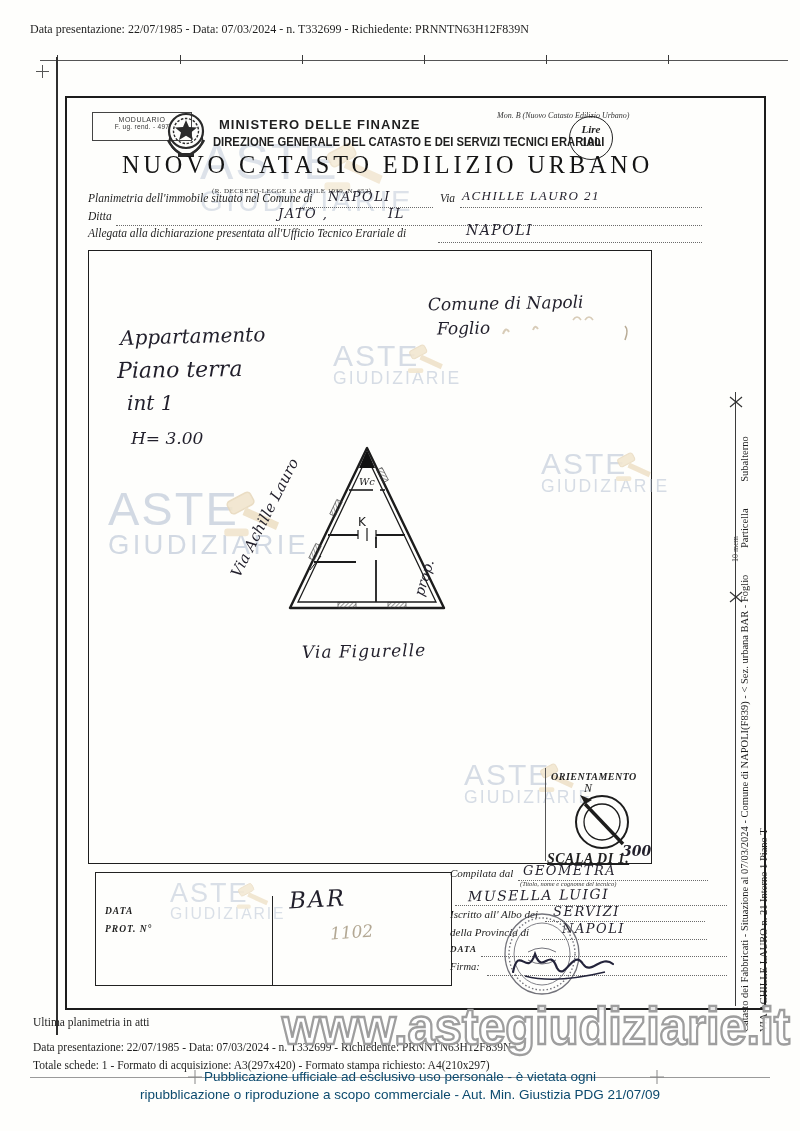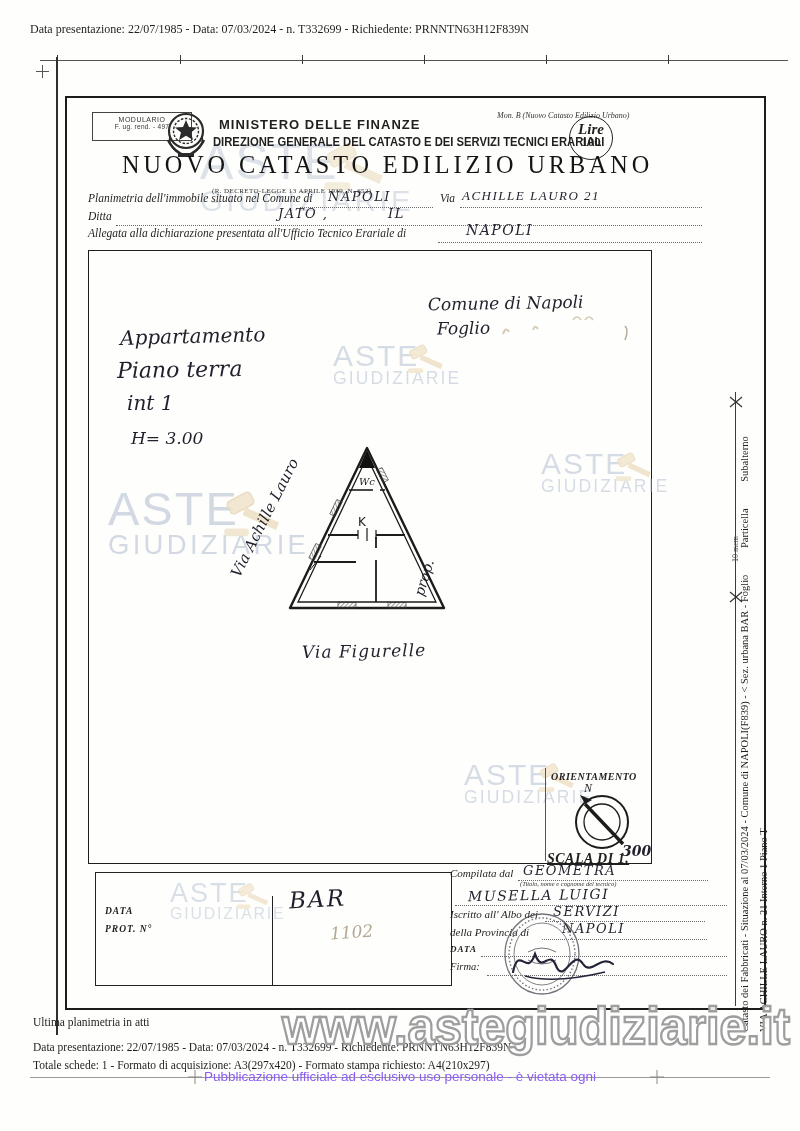--- a/index.html
+++ b/index.html
@@ -12,21 +12,21 @@
   .b{font-weight:bold;}
   .hw{font-family:"DejaVu Serif",serif;font-style:italic;color:#211f2b;white-space:nowrap;}
   .hwc{font-family:"DejaVu Serif",serif;font-style:italic;letter-spacing:1.5px;color:#211f2b;white-space:nowrap;}
   .dots{position:absolute;border-bottom:1.5px dotted #6b6b6b;height:1px;}
   .line{position:absolute;background:#2a2a2a;}
   .wm{color:#b6c2d3;font-family:"Liberation Sans",sans-serif;letter-spacing:2px;line-height:0.98;white-space:nowrap;}
   .wm .l1{font-size:1em;}
   .wm .l2{font-size:0.585em;letter-spacing:0.12em;}
   .gavel{position:absolute;}
   .tick{position:absolute;background:#3a3a3a;width:1px;height:9px;}
-  .notice{font-family:"Liberation Sans",sans-serif;color:#8b5cf6;}
+  .notice{font-family:"Liberation Sans",sans-serif;color:#0c4a6e;}
 </style>
 </head>
 <body>
 
 <div id="page">
 
   <div class="abs serif" style="left:30px;top:22px;font-size:12px;">Data presentazione: 22/07/1985 - Data: 07/03/2024 - n. T332699 - Richiedente: PRNNTN63H12F839N</div>
   <div class="line" style="left:40px;top:60px;width:748px;height:1px;background:#555;"></div>
   <div class="tick" style="left:57px;top:55px;"></div>
   <div class="tick" style="left:180px;top:55px;"></div>
@@ -74,21 +74,21 @@
     <path d="M10 30 C8 38 14 45 20 47" fill="none" stroke="#2b2b2b" stroke-width="1.4"></path>
     <path d="M42 30 C44 38 38 45 32 47" fill="none" stroke="#2b2b2b" stroke-width="1.4"></path>
     <rect x="18" y="47" width="16" height="4" fill="#2b2b2b"></rect>
   </svg>
 
   <div class="abs sans b" style="left:219px;top:117px;font-size:13px;letter-spacing:1px;">MINISTERO DELLE FINANZE</div>
   <div class="abs sans b" style="left:213px;top:135px;font-size:12.5px;letter-spacing:0;transform:scaleX(.9);transform-origin:0 0;">DIREZIONE GENERALE DEL CATASTO E DEI SERVIZI TECNICI ERARIALI</div>
   <div class="abs serif it" style="left:497px;top:111px;font-size:8px;color:#333;">Mon. B (Nuovo Catasto Edilizio Urbano)</div>
 
   <div class="abs" style="left:569px;top:116px;width:42px;height:42px;border:1.6px solid #222;border-radius:50%;text-align:center;">
-    <div class="serif it b" style="font-size:15px;margin-top:6px;line-height:12px;">Lire</div>
+    <div class="serif it b" style="font-size:11px;margin-top:6px;line-height:12px;">Lire</div>
     <div class="serif b" style="font-size:13px;line-height:14px;">100</div>
   </div>
 
   <div class="abs serif" style="left:122px;top:151px;font-size:25px;letter-spacing:4px;transform:scaleX(.97);transform-origin:0 0;color:#141414;">NUOVO CATASTO EDILIZIO URBANO</div>
   <div class="abs serif" style="left:212px;top:187px;font-size:7px;letter-spacing:.4px;color:#333;">(R. DECRETO-LEGGE 13 APRILE 1939, N. 652)</div>
 
   <div class="abs serif it" style="left:88px;top:192px;font-size:11.5px;">Planimetria dell'immobile situato nel Comune di</div>
   <div class="dots" style="left:300px;top:206px;width:133px;"></div>
   <div class="abs hwc" style="left:328px;top:189px;font-size:13px;">NAPOLI</div>
   <div class="abs serif it" style="left:440px;top:192px;font-size:11.5px;">Via</div>
@@ -292,14 +292,15 @@
   <svg class="abs" style="left:188px;top:1070px;" width="14" height="14">
       <line x1="7" y1="0" x2="7" y2="14" stroke="#888" stroke-width="1"></line>
       <line x1="0" y1="7" x2="14" y2="7" stroke="#888" stroke-width="1"></line>
     </svg>
   <svg class="abs" style="left:650px;top:1070px;" width="14" height="14">
       <line x1="7" y1="0" x2="7" y2="14" stroke="#888" stroke-width="1"></line>
       <line x1="0" y1="7" x2="14" y2="7" stroke="#888" stroke-width="1"></line>
     </svg>
 
   <div class="abs notice" style="left:0;top:1069px;width:800px;text-align:center;font-size:13.5px;">Pubblicazione ufficiale ad esclusivo uso personale - è vietata ogni</div>
+  <div class="abs notice" style="left:0;top:1087px;width:800px;text-align:center;font-size:13.5px;">ripubblicazione o riproduzione a scopo commerciale - Aut. Min. Giustizia PDG 21/07/09</div>
 
 </div>
 
 </body></html>

